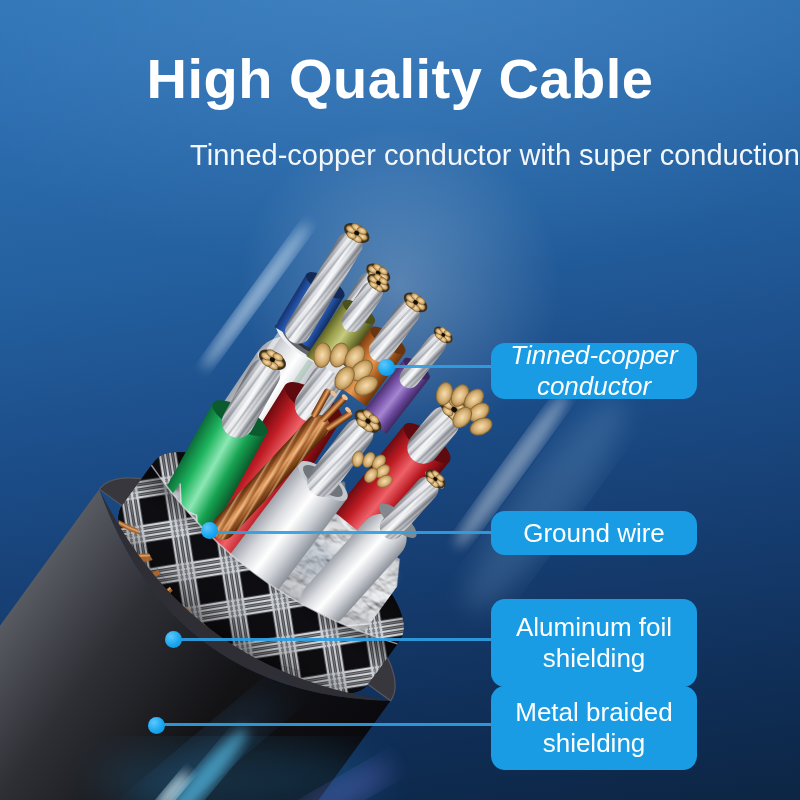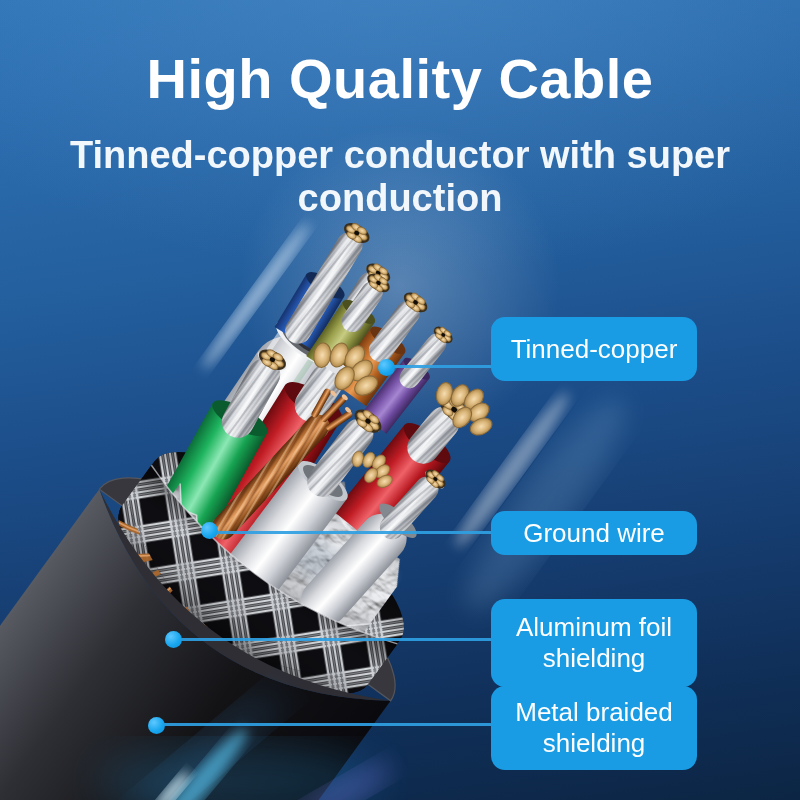--- a/index.html
+++ b/index.html
@@ -5,30 +5,30 @@
   html,body{margin:0;padding:0;background:#0c2544;}
   .stage{
     position:relative;width:800px;height:800px;overflow:hidden;
     font-family:"Liberation Sans",sans-serif;
     background:
       radial-gradient(900px 520px at 50% -6%, rgba(110,170,225,.30), rgba(0,0,0,0) 62%),
       linear-gradient(172deg,#2f74b6 0%,#2b6cae 14%,#24609f 32%,#1c4e8a 50%,#163e72 68%,#10305a 84%,#0c2544 100%);
   }
   .title{position:absolute;top:46px;left:0;width:100%;text-align:center;
     font-size:56px;font-weight:700;color:#ffffff;letter-spacing:.5px;}
-  .subtitle{position:absolute;top:134px;left:0;width:100%;text-align:center;
-    font-size:38px;line-height:43px;font-weight:700;color:#f2f7fc;}
+  .subtitle{position:absolute;top:134px;left:0;width:100%;text-align:right;
+    font-size:29px;line-height:43px;font-weight:400;color:#f2f7fc;}
   .subtitle span{display:block;}
   svg.cable{position:absolute;left:0;top:0;width:800px;height:800px;}
   .callout-box{position:absolute;left:491px;width:206px;box-sizing:border-box;
     background:#1a9ce4;border-radius:14px;color:#ffffff;
     display:flex;flex-direction:column;align-items:center;justify-content:center;
     text-align:center;font-size:26px;line-height:31px;padding:4px 4px;}
   .callout-box span{display:block;}
-  #co-1{top:317px;height:64px;}
+  #co-1{top:343px;height:56px;font-style:italic;}
   #co-2{top:511px;height:44px;}
   #co-3{top:599px;height:88px;}
   #co-4{top:686px;height:84px;}
   .c-line{position:absolute;height:3px;border-radius:2px;background:#2f9fe2;opacity:.92;}
   #ln-1{left:386px;top:365px;width:106px;}
   #ln-2{left:209px;top:531px;width:283px;}
   #ln-3{left:173px;top:638px;width:319px;}
   #ln-4{left:156px;top:723px;width:336px;}
   .c-dot{position:absolute;width:17px;height:17px;border-radius:50%;
     background:radial-gradient(circle at 35% 32%, #5ec8ff, #18a6ee 55%, #0f8fd8 100%);}
@@ -407,20 +407,21 @@
   <div class="c-line" id="ln-3" style="background: rgb(47, 159, 226);"></div>
   <div class="c-line" id="ln-4" style="background: rgb(47, 159, 226);"></div>
 
   <div class="c-dot" id="dt-1"></div>
   <div class="c-dot" id="dt-2"></div>
   <div class="c-dot" id="dt-3"></div>
   <div class="c-dot" id="dt-4"></div>
 
   <div class="callout-box" id="co-1" style="background: rgb(26, 156, 228);">
     <span>Tinned-copper</span>
+    <span>conductor</span>
   </div>
   <div class="callout-box" id="co-2" style="background: rgb(26, 156, 228); align-items: center;">
     <span>Ground wire</span>
     <span></span>
   </div>
   <div class="callout-box" id="co-3" style="background: rgb(26, 156, 228);">
     <span>Aluminum foil</span>
     <span>shielding</span>
   </div>
   <div class="callout-box" id="co-4" style="background: rgb(26, 156, 228);">

